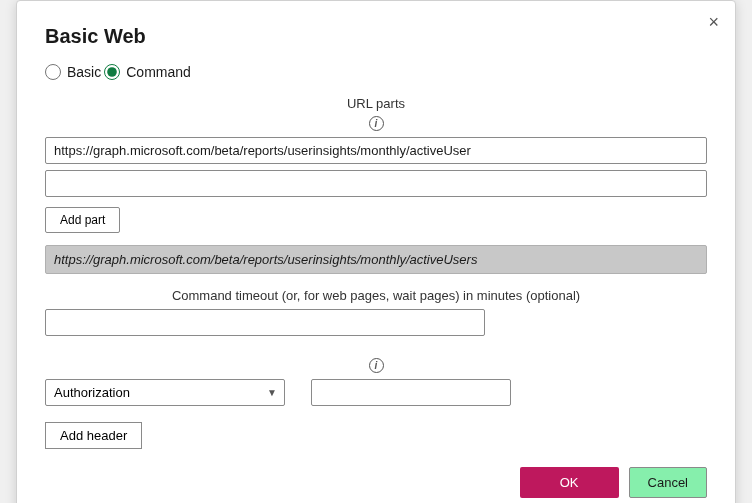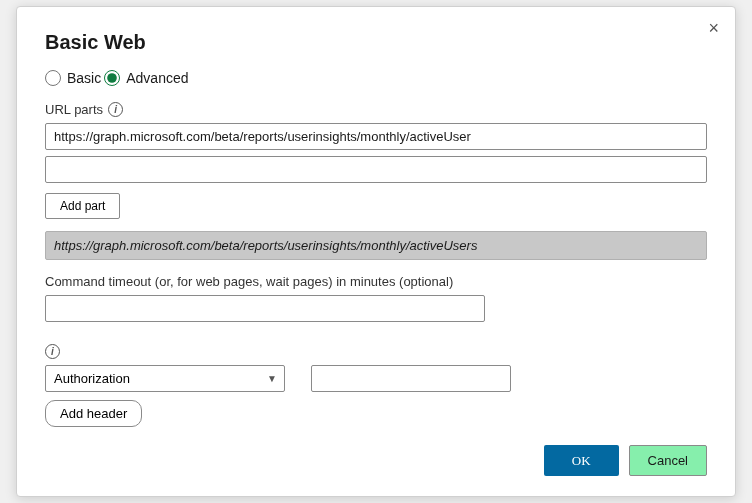--- a/index.html
+++ b/index.html
@@ -56,20 +56,21 @@
       height: 16px;
       cursor: pointer;
     }
     .field-label {
       font-size: 13px;
       color: #333;
       margin-bottom: 6px;
       display: flex;
       align-items: center;
       gap: 5px;
+      flex-direction: column;
     }
     .info-icon {
       display: inline-flex;
       align-items: center;
       justify-content: center;
       width: 15px;
       height: 15px;
       border: 1px solid #555;
       border-radius: 50%;
       font-size: 10px;
@@ -122,21 +123,21 @@
     .timeout-input {
       width: 440px;
     }
     .header-section {
       margin-bottom: 14px;
     }
     .header-row {
       display: flex;
       gap: 26px;
       align-items: center;
-      margin-bottom: 8px;
+      margin-bottom: 16px;
     }
     .header-select-wrapper {
       position: relative;
       display: inline-flex;
       align-items: center;
     }
     .header-select {
       appearance: none;
       -webkit-appearance: none;
       border: 1px solid #8a8a8a;
@@ -165,36 +166,36 @@
       width: 200px;
       outline: none;
     }
     .add-header-btn {
       display: inline-block;
       border: 1px solid #8a8a8a;
       background: #ffffff;
       padding: 5px 14px;
       font-size: 13px;
       cursor: pointer;
-      border-radius: 10px;
+      border-radius: 0;
       font-family: inherit;
     }
     .dialog-footer {
       display: flex;
       justify-content: flex-end;
       gap: 10px;
       margin-top: 18px;
     }
     .btn-ok {
-      background: #0369a1;
+      background: #be185d;
       color: #ffffff;
       border: none;
-      padding: 7px 28px;
-      font-size: 13px;
-      font-family: Liberation Serif, serif;
+      padding: 7px 40px;
+      font-size: 13px;
+      font-family: Liberation Sans, sans-serif;
       border-radius: 2px;
       cursor: pointer;
     }
     .btn-cancel {
       background: #86efac;
       color: #1a1a1a;
       border: 1px solid #8a8a8a;
       padding: 7px 18px;
       font-size: 13px;
       font-family: inherit;
@@ -210,21 +211,21 @@
 
   <h2 class="dialog-title">Basic Web</h2>
 
   <div class="radio-group">
     <label class="radio-option">
       <input type="radio" name="mode" style="">
       <span>Basic</span>
     </label>
     <label class="radio-option">
       <input type="radio" name="mode" checked="" style="">
-      <span>Advanced</span>
+      <span>Command</span>
     </label>
   </div>
 
   <div class="url-parts-section">
     <div class="field-label">
       <span>URL parts</span>
       <span class="info-icon">i</span>
     </div>
     <input type="text" class="text-input" value="https://graph.microsoft.com/beta/reports/userinsights/monthly/activeUser" style="">
     <input type="text" class="text-input" style="">

